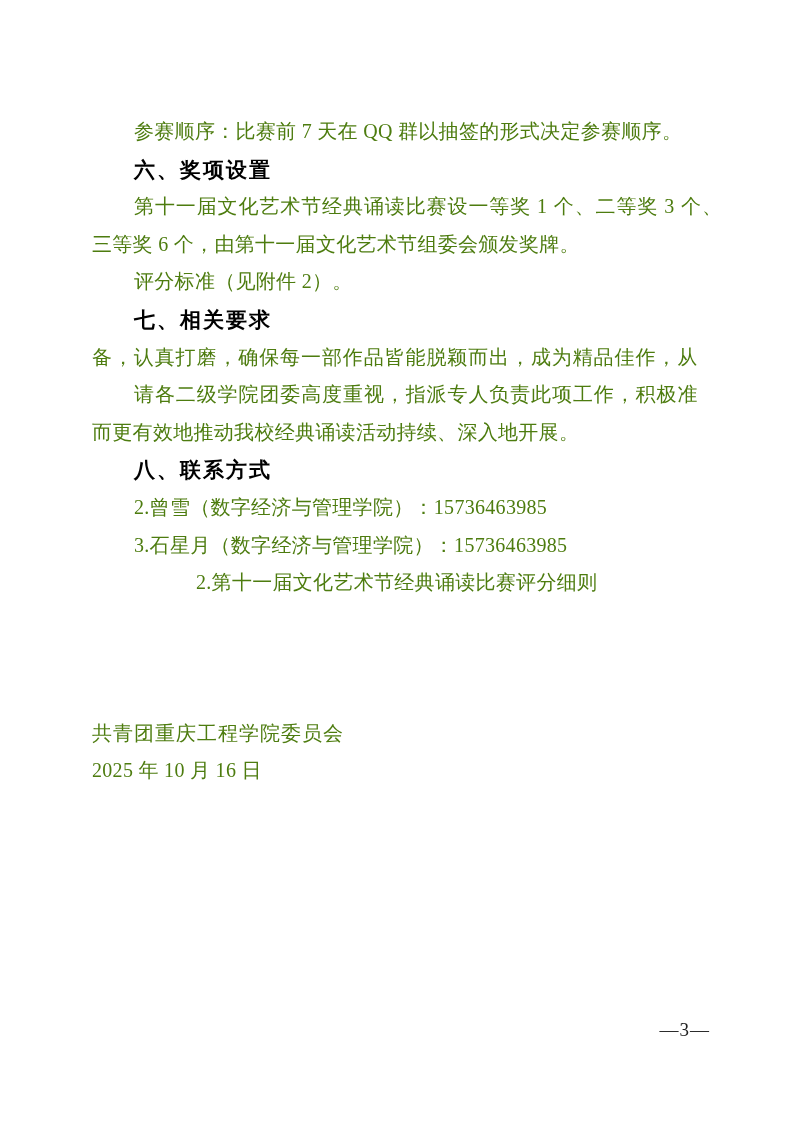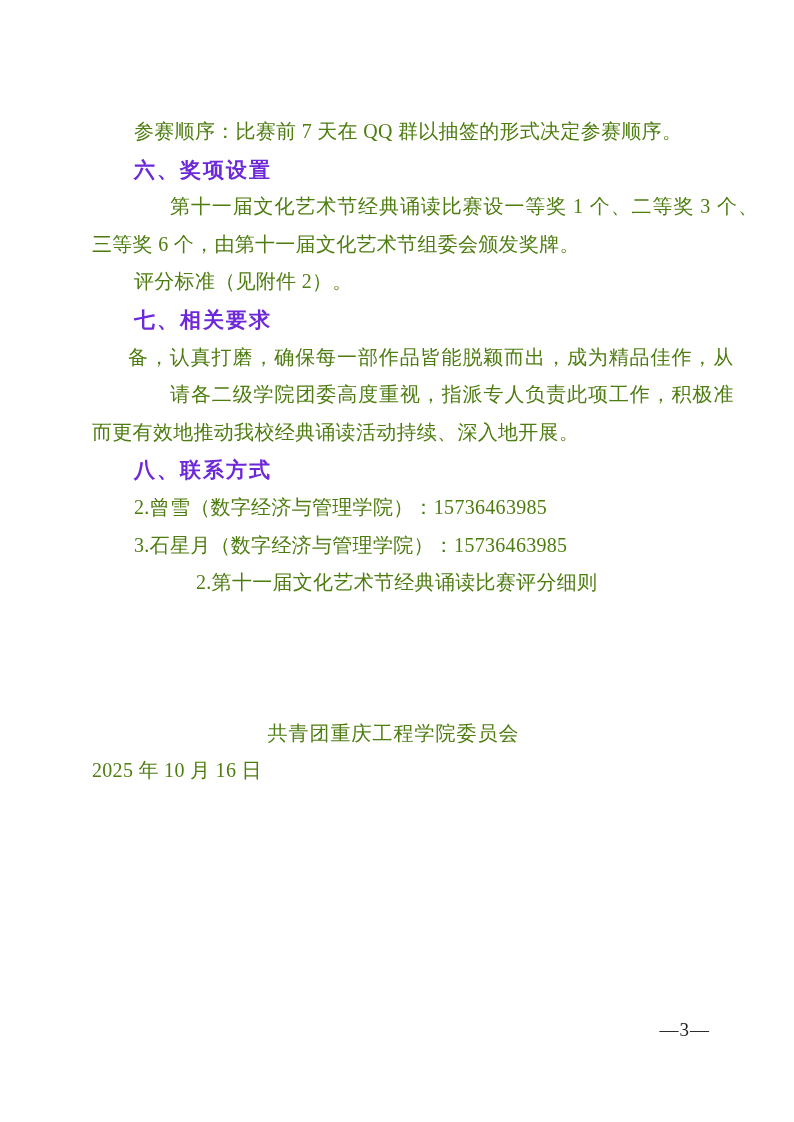--- a/index.html
+++ b/index.html
@@ -23,32 +23,32 @@
     margin: 0;
     padding: 0;
     font-size: 20px;
     line-height: 37.6px;
     letter-spacing: 0.3px;
     white-space: nowrap;
     color: #4d7c0f;
     font-weight: normal;
   }
   .indent { padding-left: 42px; }
-  .stretch { letter-spacing: 0.9px; margin-left: 36px; }
+  .stretch { letter-spacing: 0.9px; }
   .heading {
     font-family: "Liberation Sans", "DejaVu Sans", sans-serif;
     font-weight: 700;
     font-size: 21px;
     letter-spacing: 2px;
-    color: #6d28d9;
+    color: #000000;
   }
   .attach2 { padding-left: 104px; }
   .gap1 { margin-top: 37.6px; }
   .gap3 { margin-top: 112.8px; }
-  .sig  { text-align: center; padding-right: 10px; letter-spacing: 1px; }
+  .sig  { text-align: left; padding-right: 10px; letter-spacing: 1px; }
   .date { padding-right: 42px; letter-spacing: 0.3px; }
   .page-number {
     position: absolute;
     top: 1019px;
     right: 84px;
     font-size: 19px;
     letter-spacing: 1px;
     color: #222222;
     font-family: "Liberation Serif", "DejaVu Serif", serif;
   }

